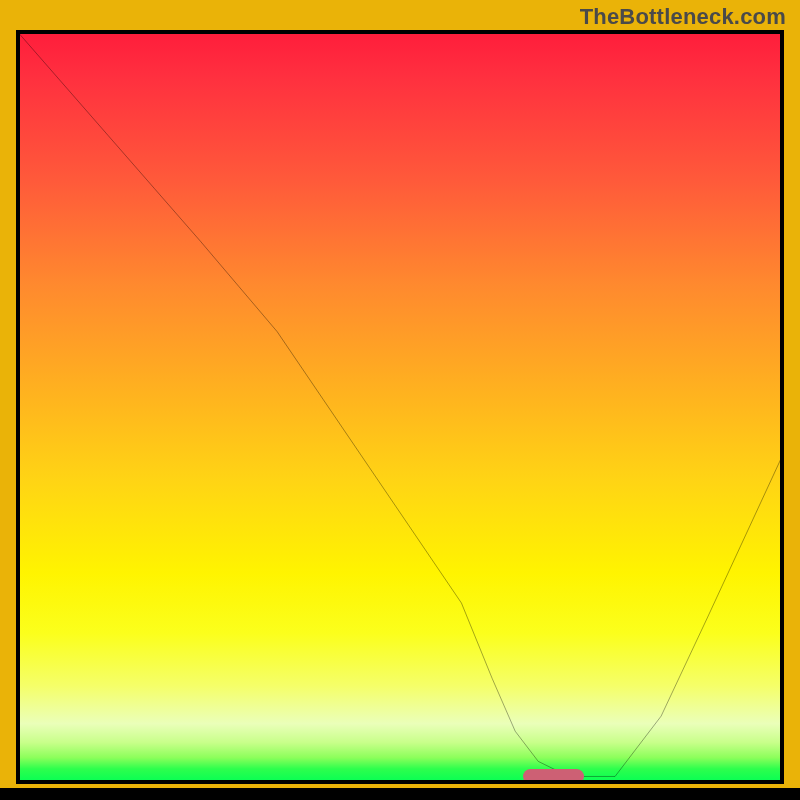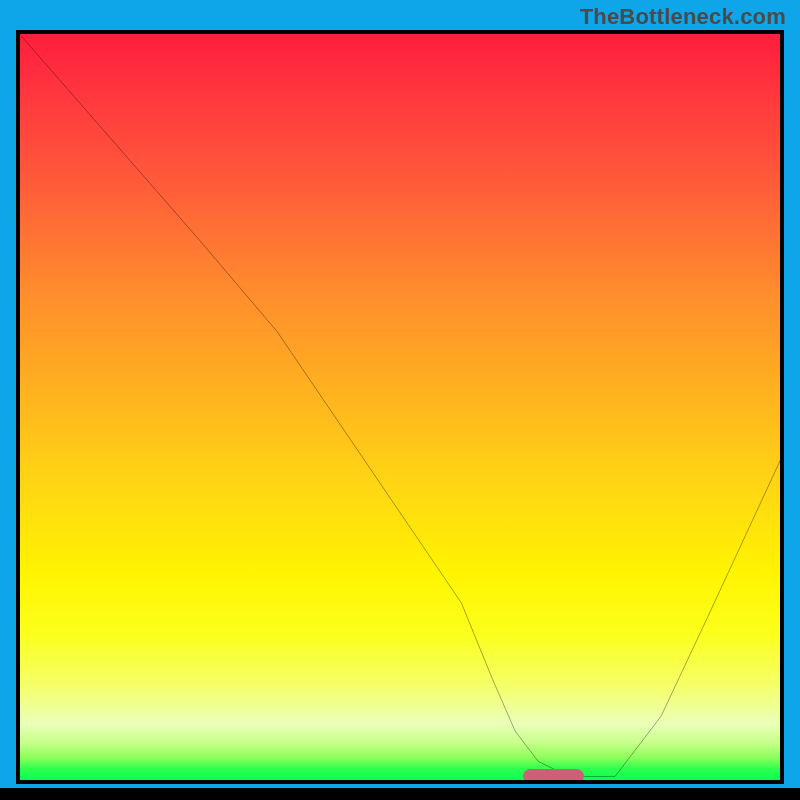--- a/index.html
+++ b/index.html
@@ -8,21 +8,21 @@
     width: 800px;
     height: 800px;
     background: #000;
     overflow: hidden;
     font-family: Arial, Helvetica, sans-serif;
   }
   .frame {
     position: relative;
     width: 800px;
     height: 788px;
-    background: #0ea5e9;
+    background: #eab308;
   }
   .watermark {
     position: absolute;
     top: 4px;
     right: 14px;
     color: #4a4a4a;
     font-size: 22px;
     font-weight: 600;
     letter-spacing: 0.2px;
     user-select: none;

